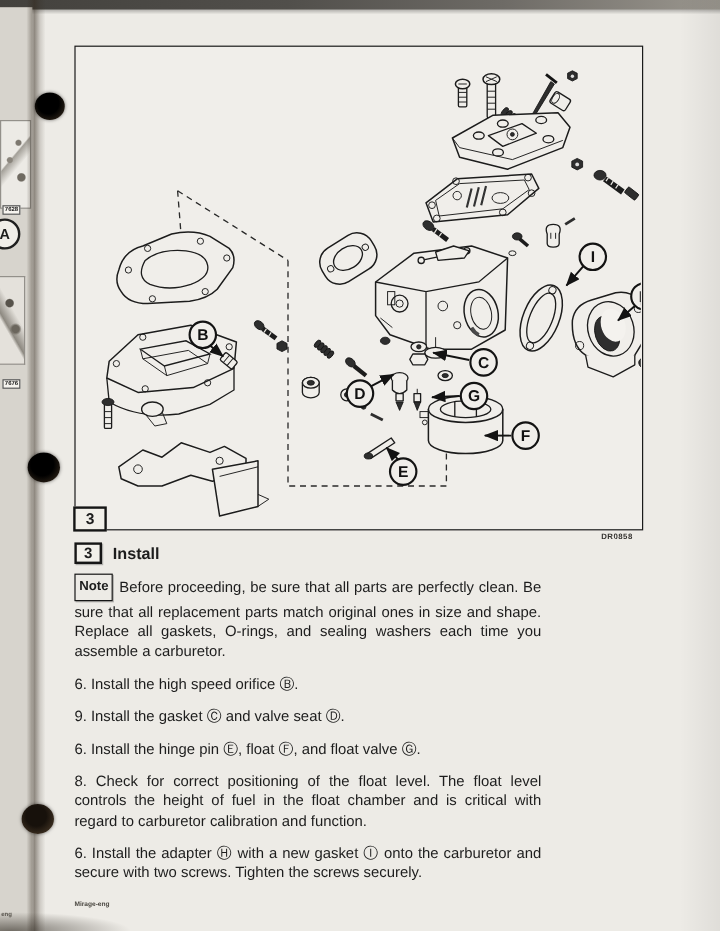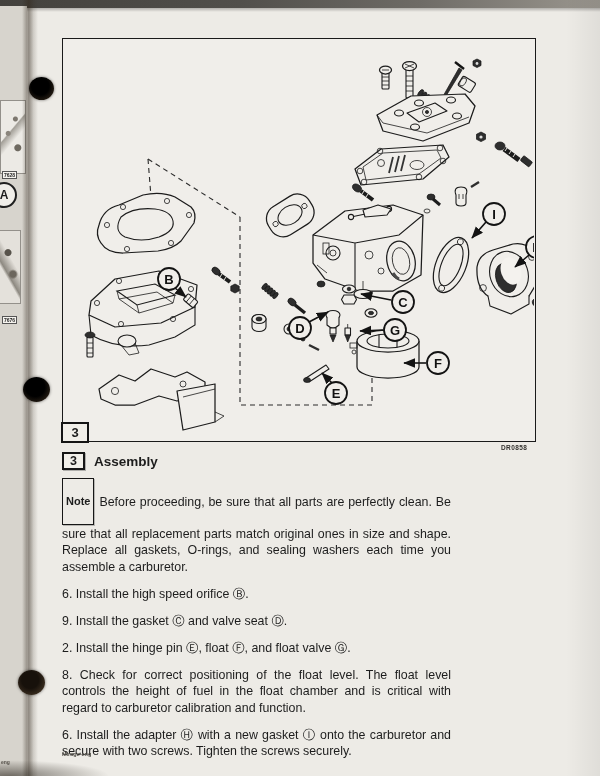--- a/index.html
+++ b/index.html
@@ -52,21 +52,21 @@
   .figcode{position:absolute;left:501px;top:444px;font-size:6.5px;font-weight:bold;
            letter-spacing:.4px;color:#33312e;}
   
   .content{position:absolute;left:62px;top:452px;width:389px;}
   .heading{display:flex;align-items:center;gap:9px;margin:0 0 9px 0;}
   .numbox{border:2px solid #161616;background:#f2f0ea;font-weight:bold;font-size:12.5px;
           line-height:14px;padding:0 6px;box-shadow:1px 1px 0 rgba(60,60,60,.35);}
   .heading .title{font-weight:bold;font-size:13.5px;}
   .para{margin:0;font-size:12.4px;line-height:16.5px;text-align:justify;}
   .notebox{display:inline-block;border:1.6px solid #161616;font-weight:bold;font-size:11px;
-           line-height:12.5px;padding:16px 3px;margin-right:5px;position:relative;top:-1px;
+           line-height:12.5px;padding:4px 3px;margin-right:5px;position:relative;top:-1px;
            box-shadow:1px 1px 0 rgba(60,60,60,.3);}
   .step{margin:10.5px 0 0 0;font-size:12.4px;line-height:16.5px;text-align:justify;}
   .footer-page{position:absolute;left:35px;right:0;top:784px;text-align:left;font-size:11.5px;color:#222;}
   .footer-left{position:absolute;left:62px;top:751px;font-size:5.5px;color:#4c4943;font-weight:bold;}
   
   .p{fill:#f0eeea;stroke:#1c1c1c;stroke-width:1.25;stroke-linejoin:round;}
   .p2{fill:#f0eeea;stroke:#1c1c1c;stroke-width:1.1;stroke-linejoin:round;}
   .ln{fill:none;stroke:#1c1c1c;stroke-width:1.1;}
   .th{fill:none;stroke:#1c1c1c;stroke-width:.8;}
   .dk{fill:#2e2e2e;stroke:#141414;stroke-width:.7;}
@@ -395,26 +395,26 @@
           <text class="cl" x="431" y="179.5">I</text>
         </g>
     </svg>
     <div class="figbox">3</div>
   </div>
   <div class="figcode">DR0858</div>
 
   <div class="content">
     <div class="heading">
       <span class="numbox">3</span>
-      <span class="title">Assembly</span>
+      <span class="title">Install</span>
     </div>
     <p class="para"><span class="notebox">Note</span><span>Before proceeding, be sure that all parts are perfectly clean. Be sure that all replacement parts match original ones in size and shape. Replace all gaskets, O-rings, and sealing washers each time you assemble a carburetor.</span></p>
     <p class="step">6. Install the high speed orifice Ⓑ.</p>
     <p class="step">9. Install the gasket Ⓒ and valve seat Ⓓ.</p>
-    <p class="step">2. Install the hinge pin Ⓔ, float Ⓕ, and float valve Ⓖ.</p>
+    <p class="step">6. Install the hinge pin Ⓔ, float Ⓕ, and float valve Ⓖ.</p>
     <p class="step">8. Check for correct positioning of the float level. The float level controls the height of fuel in the float chamber and is critical with regard to carburetor calibration and function.</p>
     <p class="step">6. Install the adapter Ⓗ with a new gasket Ⓘ onto the carburetor and secure with two screws. Tighten the screws securely.</p>
   </div>
 
   <div class="footer-left">Mirage-eng</div>
   <div class="footer-page">2-19</div>
 
   <div class="right-shade"></div>
   <div class="corner-shadow"></div>
 </div>

